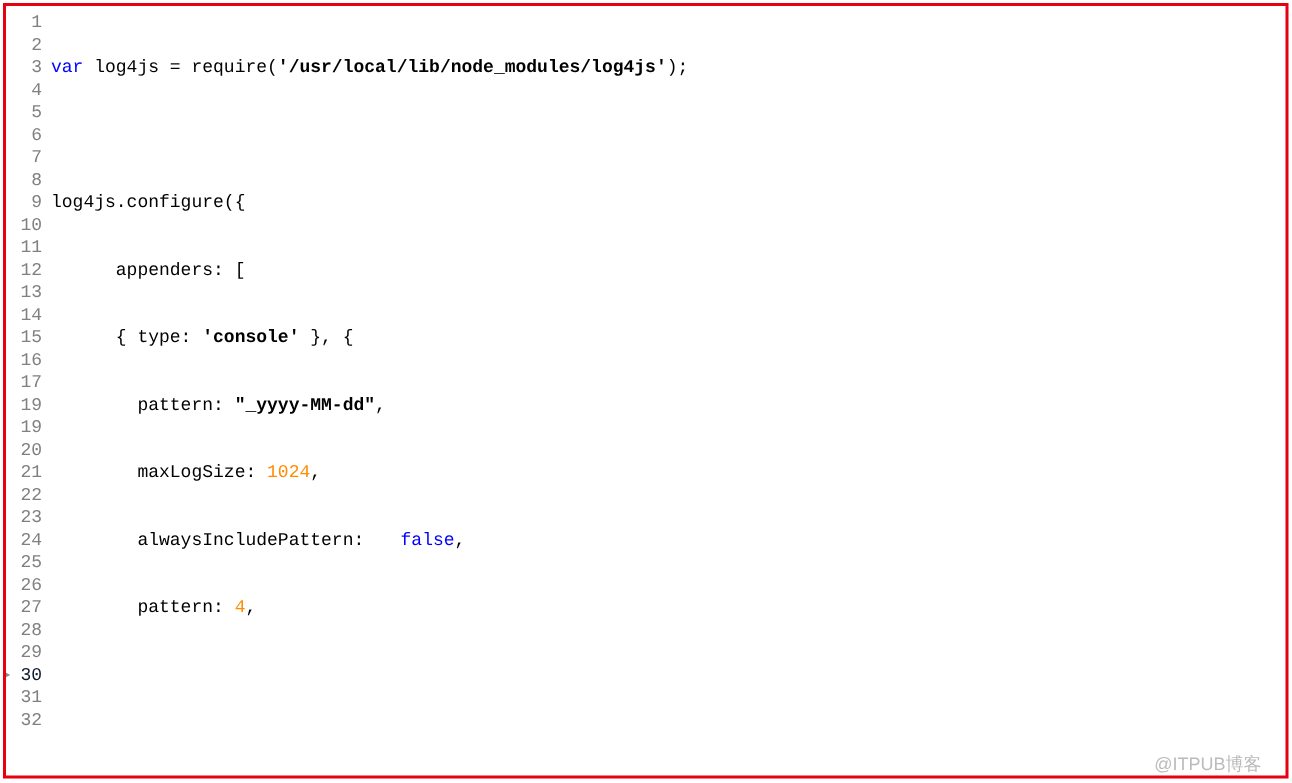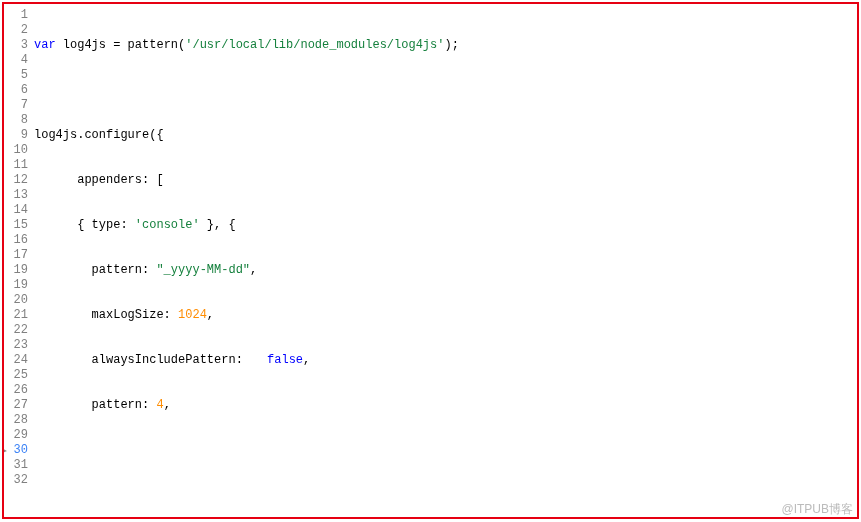--- a/index.html
+++ b/index.html
@@ -28,43 +28,43 @@
       width: 30px;
       flex-shrink: 0;
       text-align: right;
       color: #808080;
       font-size: 12px;
       line-height: 15px;
       padding-right: 6px;
       user-select: none;
     }
     .gutter div { height: 15px; }
-    .gutter .mark { color: #3b82f6; position: relative; }
+    .gutter .mark { color: #0f172a; position: relative; }
     .gutter .mark::before {
       content: "▶";
       position: absolute;
       left: -2px;
       font-size: 8px;
       color: #888;
     }
     .code {
       flex: 1;
       font-size: 12px;
       line-height: 15px;
       white-space: pre;
       color: #000;
     }
     .code div { height: 15px; }
     .kw { color: #0000ff; }
-    .str { color: #15803d; }
+    .str { color: #000000; font-weight: bold; }
     .num { color: #ff8c00; }
     .bool { color: #0000ff; margin-left: 17px; }
     .watermark {
       position: absolute;
-      right: 8px;
+      right: 20px;
       bottom: 4px;
       color: #bbb;
       font-family: "Microsoft YaHei", sans-serif;
       font-size: 12px;
       pointer-events: none;
     }
   </style>
 </head>
 <body>
 
@@ -98,21 +98,21 @@
         <div>25</div>
         <div>26</div>
         <div>27</div>
         <div>28</div>
         <div>29</div>
         <div class="mark">30</div>
         <div>31</div>
         <div>32</div>
       </div>
     <div class="code">
-      <div><span class="kw">var</span><span> log4js = pattern(</span><span class="str">'/usr/local/lib/node_modules/log4js'</span><span>);</span></div>
+      <div><span class="kw">var</span><span> log4js = require(</span><span class="str">'/usr/local/lib/node_modules/log4js'</span><span>);</span></div>
       <div></div>
       <div><span>log4js.configure({</span></div>
       <div><span>      appenders: [</span></div>
       <div><span>      { type: </span><span class="str">'console'</span><span> }, {</span></div>
       <div><span>        pattern: </span><span class="str">"_yyyy-MM-dd"</span><span>,</span></div>
       <div><span>        maxLogSize: </span><span class="num">1024</span><span>,</span></div>
       <div><span>        alwaysIncludePattern: </span><span class="bool">false</span><span>,</span></div>
       <div><span>        pattern: </span><span class="num">4</span><span>,</span></div>
       
       

